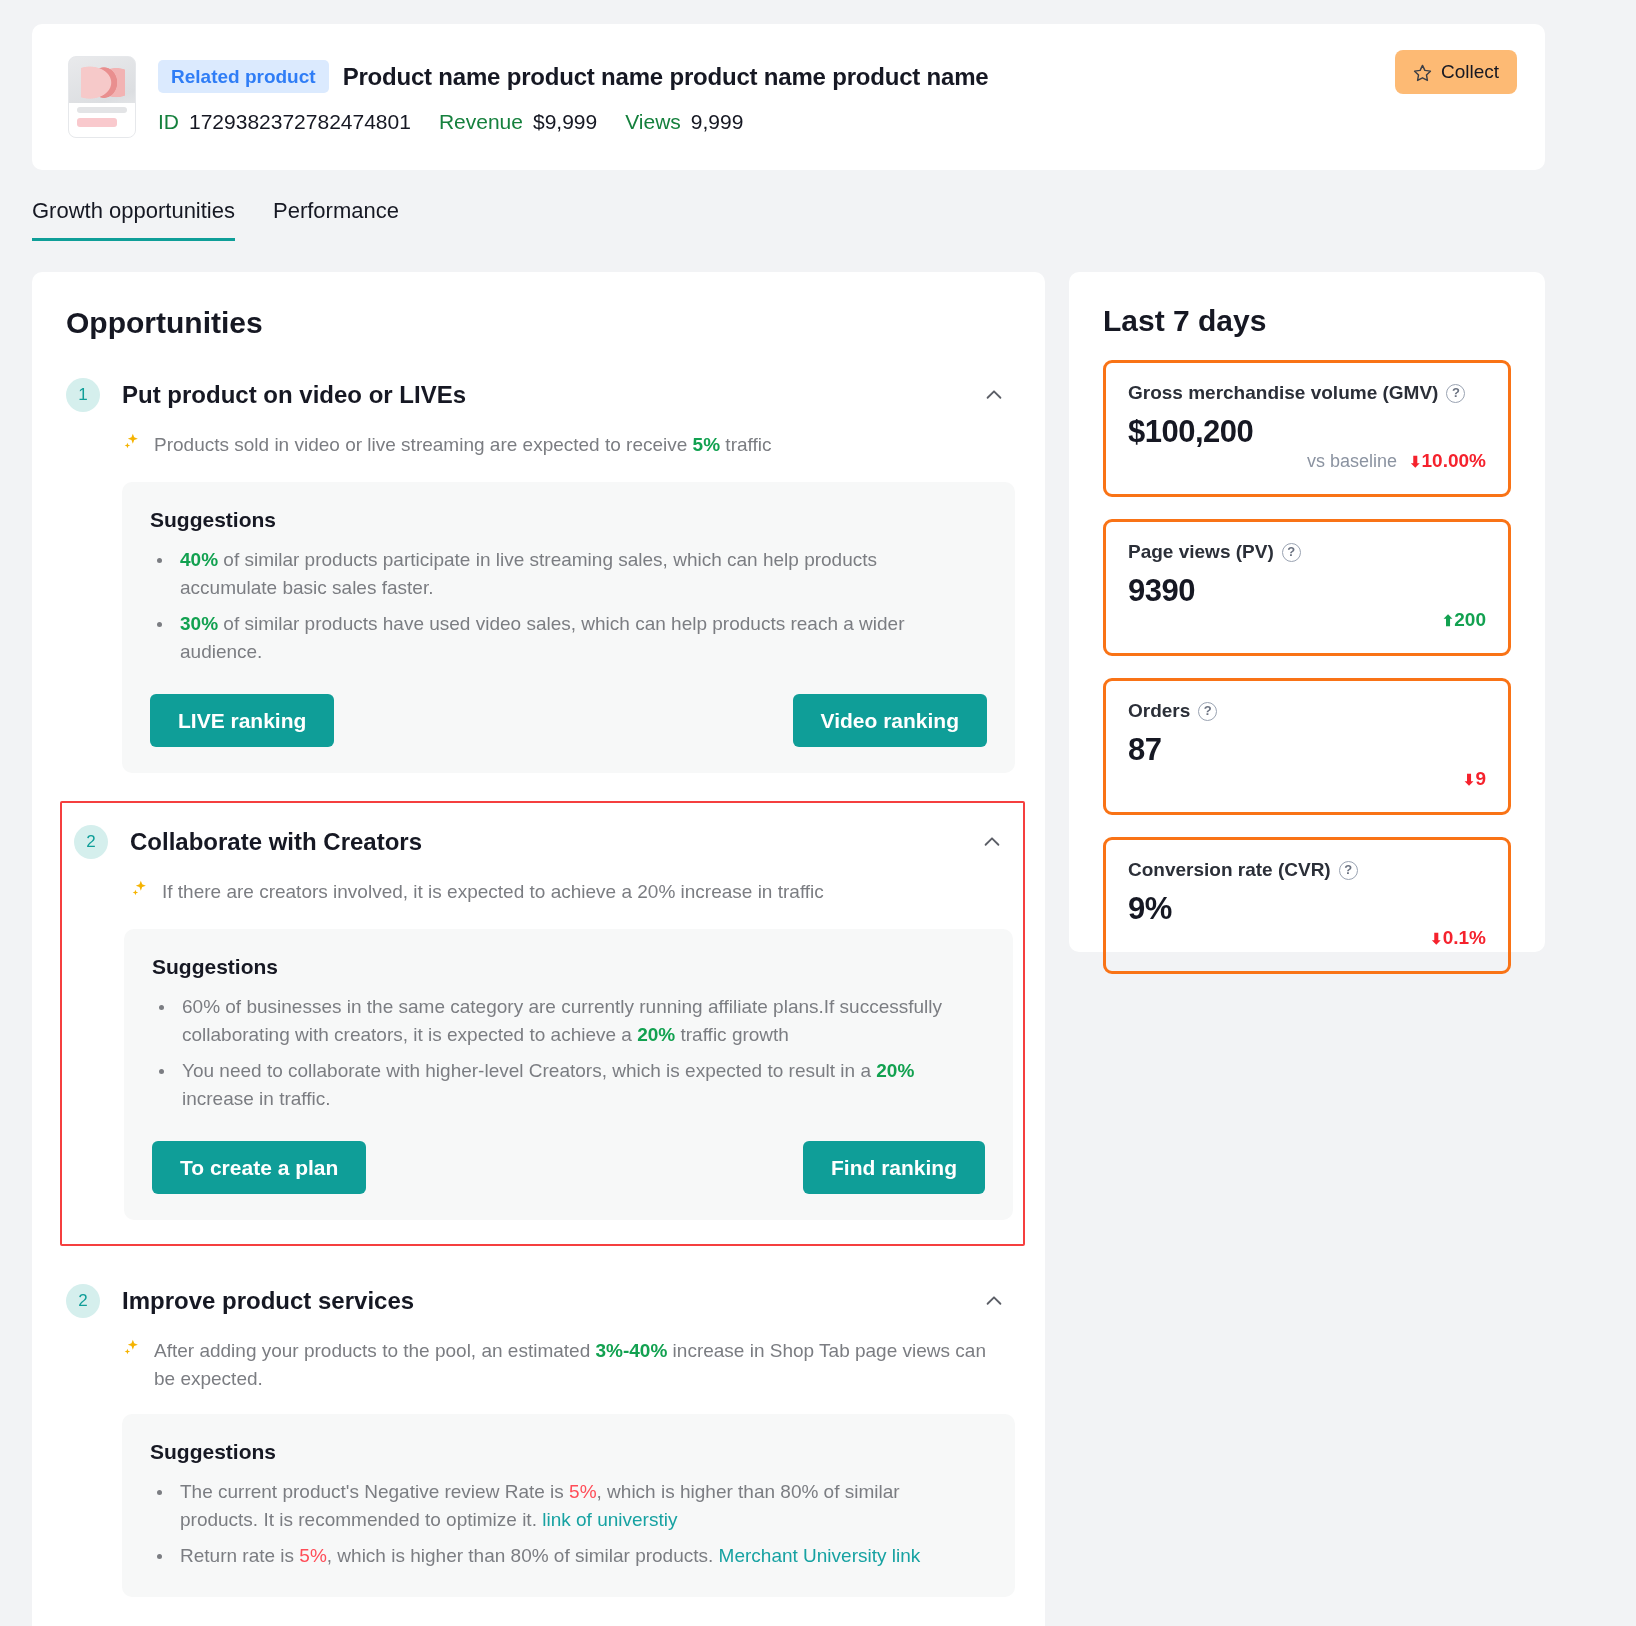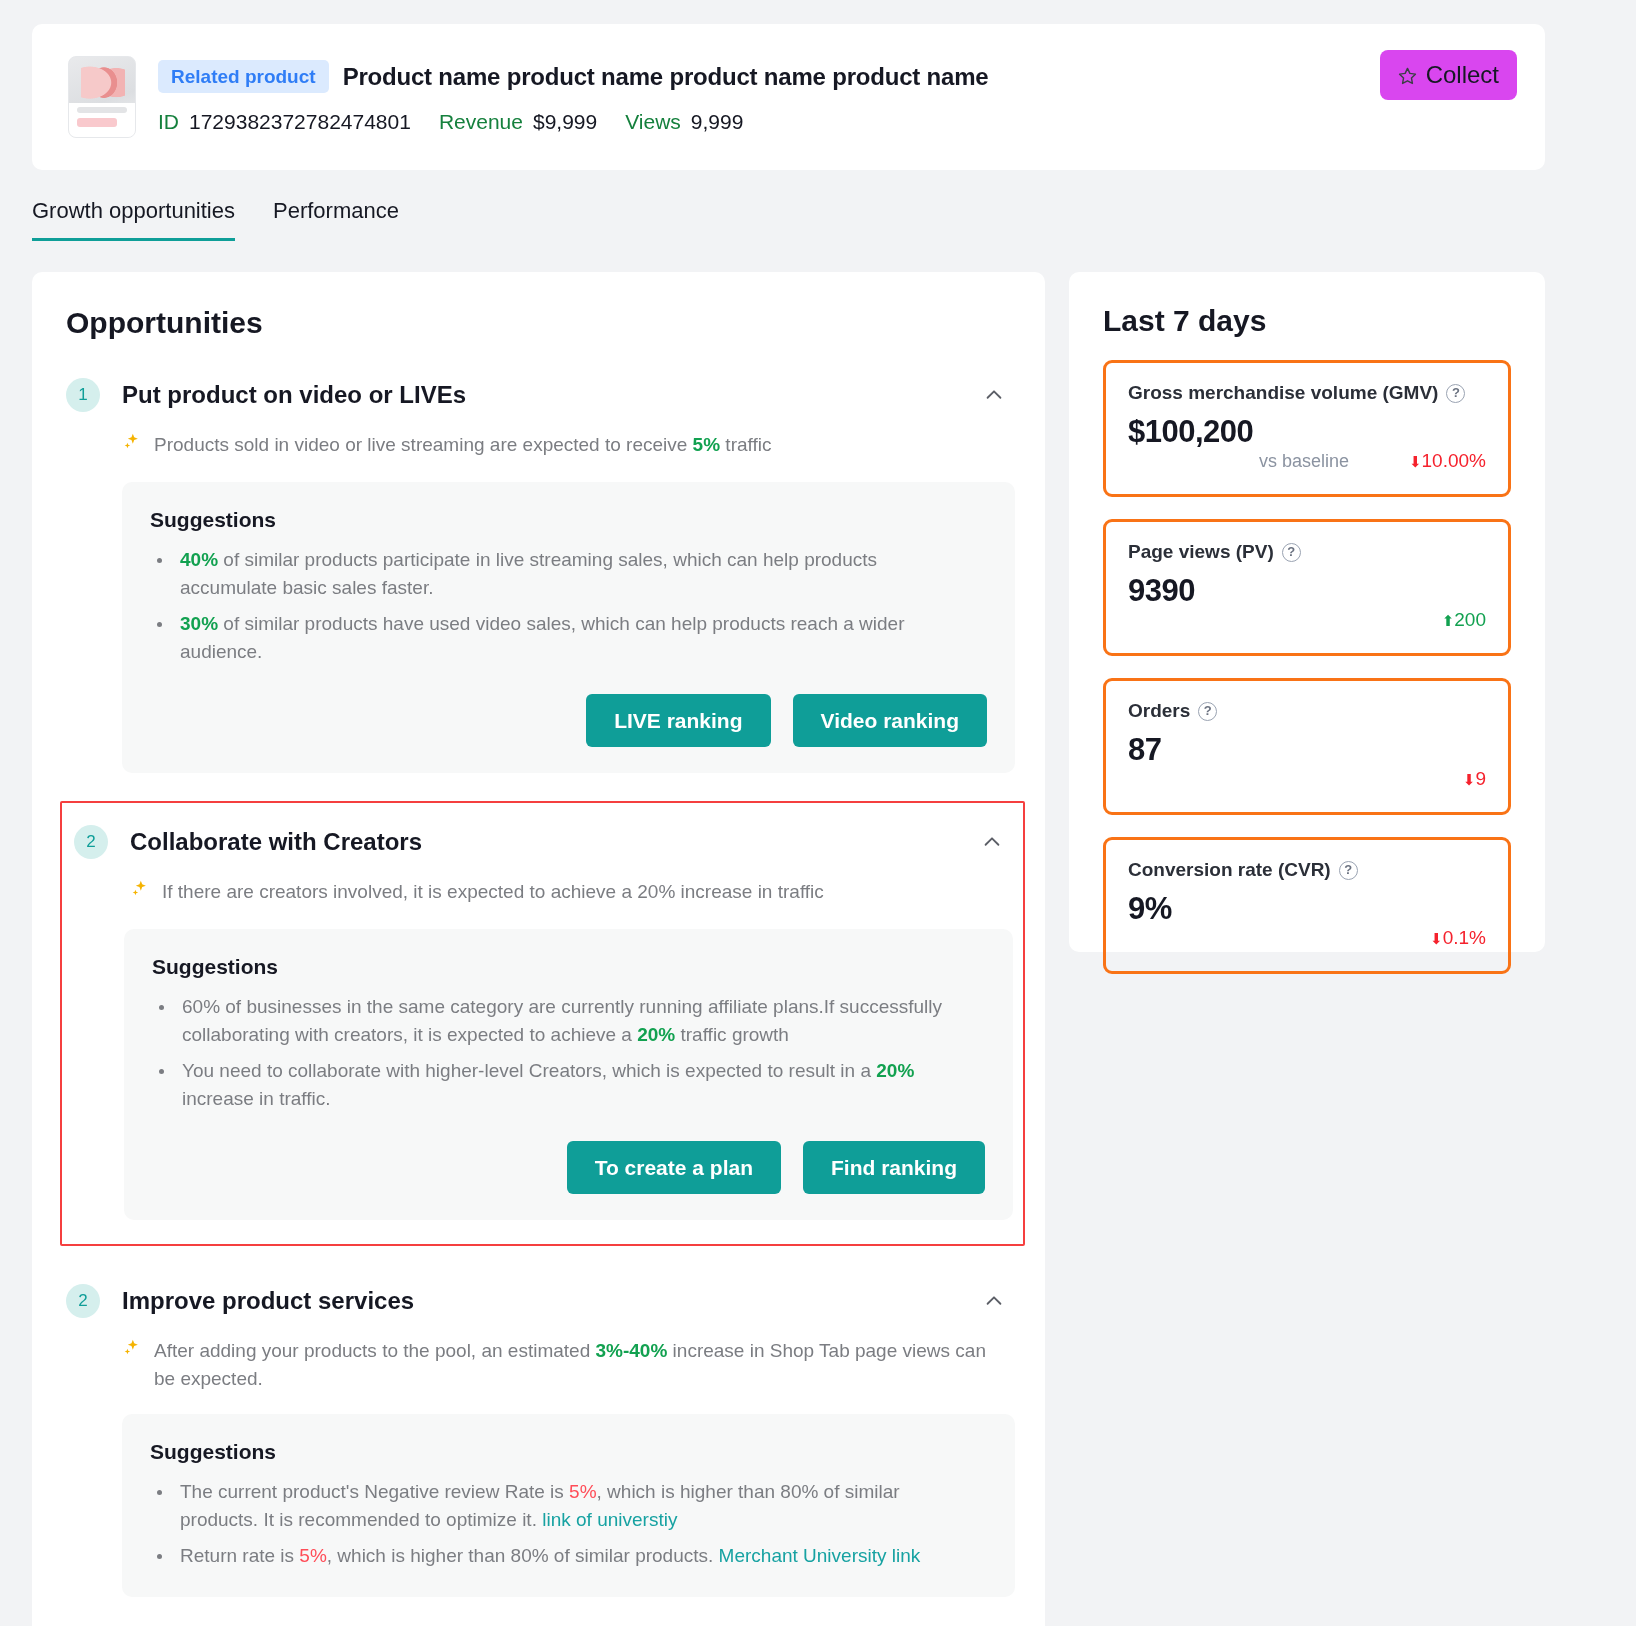--- a/index.html
+++ b/index.html
@@ -71,23 +71,23 @@
   .hdr-row2 {
     display: flex; align-items: baseline; gap: 10px;
     margin-top: 17px; font-size: 21px;
   }
   .lbl { color: #15803d; }
   .val { color: #161823; font-weight: 500; }
   .gapl { margin-left: 18px; }
   .collect-btn {
     flex: none;
     display: inline-flex; align-items: center; gap: 9px;
-    background: #d946ef; color: #161823;
+    background: #fdba74; color: #161823;
     border: none; border-radius: 8px;
-    font-size: 24px; font-weight: 500;
+    font-size: 19px; font-weight: 500;
     padding: 11px 18px;
     cursor: pointer;
     align-self: flex-start;
     margin-top: 26px;
   }
   .collect-btn svg { display:block; }
 
   
   .tabs {
     position: absolute; left: 32px; top: 198px;
@@ -152,21 +152,21 @@
   .opp.highlight .sugg { margin-left: 50px; }
   .sugg-h { font-size: 21px; font-weight: 700; color: #161823; }
   .sugg ul { margin: 14px 12px 0 24px; }
   .sugg li {
     font-size: 19px; color: #7b7d82; line-height: 1.48;
     margin-top: 8px; padding-left: 6px;
   }
   .sugg li::marker { color: #7b7d82; font-size: 17px; }
   .link { color: #17a2a2; text-decoration: none; cursor: pointer; }
 
-  .btn-row { display: flex; justify-content: flex-end; gap: 22px; margin-top: 28px; }
+  .btn-row { display: flex; justify-content: space-between; gap: 32px; margin-top: 28px; }
   .tbtn {
     background: #0f9e98; color: #fff;
     border: none; border-radius: 6px;
     font-size: 21px; font-weight: 700;
     padding: 15px 28px; cursor: pointer;
     line-height: 1.1;
   }
 
   
   .right-card {
@@ -190,21 +190,21 @@
     border: 1.4px solid #9aa3b2; color: #6b7280;
     font-size: 13px; line-height: 16px; text-align: center;
     font-weight: 700; flex: none; cursor: pointer;
   }
   .m-row {
     display: flex; align-items: baseline; margin-top: 10px; flex-direction: column;
   }
   .m-value { font-size: 31px; font-weight: 700; color: #161823; letter-spacing: -0.5px; }
   .m-right { margin-left: auto; display: flex; align-items: baseline; gap: 12px; }
   .m-base { font-size: 18px; color: #8b93a1; }
-  .m-delta { font-size: 19px; font-weight: 400; white-space: nowrap; margin-left: 48px; }
+  .m-delta { font-size: 19px; font-weight: 700; white-space: nowrap; }
   .m-delta.up { color: #12a150; }
   .m-delta.down { color: #f5222d; }
   .arr { font-size: 15px; }
 </style>
 </head>
 <body>
 
 <div class="page">
 
   <div class="header-card">

